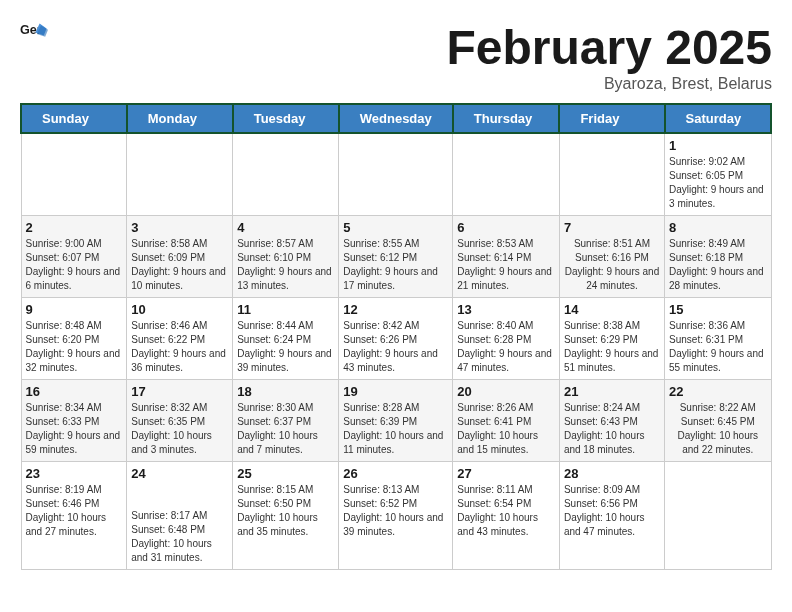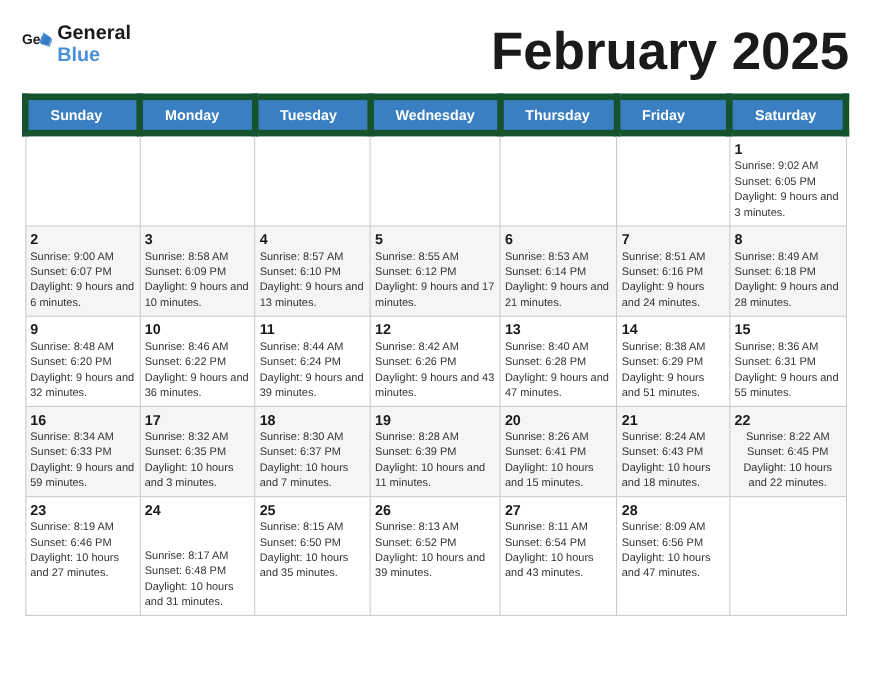--- a/index.html
+++ b/index.html
@@ -42,21 +42,21 @@
       border-collapse: collapse;
       font-size: 11px;
     }
     .calendar th {
       background: #3a7fc1;
       color: #fff;
       padding: 6px 20px;
       text-align: left;
       font-size: 13px;
       font-weight: bold;
-      border: 6px solid #14532d;
+      border: 2px solid #14532d;
     }
     .calendar td {
       border: 1px solid #ccc;
       vertical-align: top;
       padding: 4px;
       width: calc(100% / 7);
       height: 80px;
       background: #fff;
     }
     .calendar tr:nth-child(even) td {
@@ -80,27 +80,24 @@
 </head>
 <body>
 
 <div class="header">
   <div class="logo">
     <svg class="logo-icon" viewBox="0 0 40 40" xmlns="http://www.w3.org/2000/svg">
       <text x="0" y="20" font-size="18" font-weight="bold" fill="#1a1a1a">Gen</text>
       <path d="M28 5 L38 12 L34 22 L22 18 Z" fill="#4a90d9"></path>
       <path d="M30 8 L40 14 L36 24 L24 20 Z" fill="#2a70b8" opacity="0.6"></path>
     </svg>
-    <div>
-      <div style="font-size:18px;font-weight:bold;color:#1a1a1a;line-height:1.1;">General</div>
-      <div style="font-size:18px;font-weight:bold;color:#4a90d9;line-height:1.1;">Blue</div>
-    </div>
   </div>
   <div class="title-block">
     <div class="month-title">February 2025</div>
+    <div class="subtitle">Byaroza, Brest, Belarus</div>
   </div>
 </div>
 
 <table class="calendar">
   <thead>
     <tr>
     <th>Sunday</th>
         <th>Monday</th>
         <th>Tuesday</th>
         <th>Wednesday</th>
@@ -150,21 +147,21 @@
 Daylight: 9 hours and 17 minutes.</div>
         </td>
         <td>
           <div class="day-number">6</div>
           <div class="day-info" style="white-space: pre-line;">Sunrise: 8:53 AM
 Sunset: 6:14 PM
 Daylight: 9 hours and 21 minutes.</div>
         </td>
         <td>
           <div class="day-number">7</div>
-          <div class="day-info" style="white-space: pre-line;">Sunrise: 8:51 AM
+          <div class="day-info" style="white-space: pre-line; text-align: center;">Sunrise: 8:51 AM
 Sunset: 6:16 PM
 Daylight: 9 hours and 24 minutes.</div>
         </td>
         <td>
           <div class="day-number">8</div>
           <div class="day-info" style="white-space: pre-line;">Sunrise: 8:49 AM
 Sunset: 6:18 PM
 Daylight: 9 hours and 28 minutes.</div>
         </td>
       </tr>

